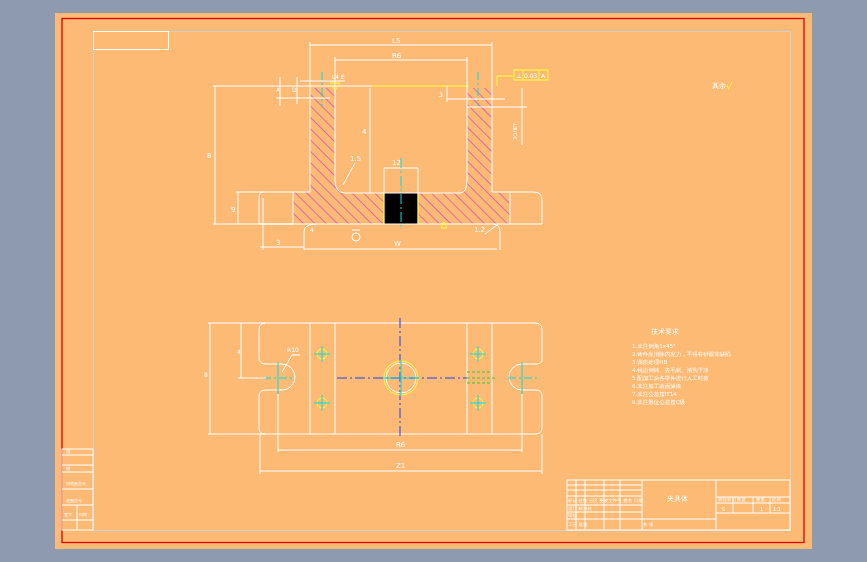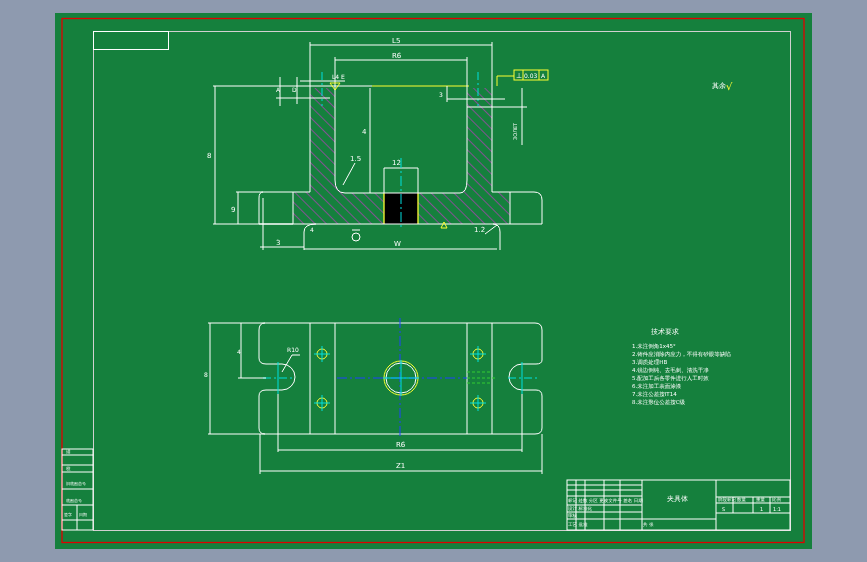--- a/index.html
+++ b/index.html
@@ -1,17 +1,17 @@
 <!DOCTYPE html>
 <html><head>
 <meta charset="utf-8">
 <style>
   html, body { margin:0; padding:0; }
   body { width:867px; height:562px; background:#8e9aaf; position:relative; overflow:hidden; font-family:"DejaVu Sans", sans-serif; }
-  #sheet { position:absolute; left:55px; top:13px; width:757px; height:536px; background:#15803d; }
+  #sheet { position:absolute; left:55px; top:13px; width:757px; height:536px; background:#fdba74; }
   svg { position:absolute; left:0; top:0; }
   .t { fill:#fff; font-family:"DejaVu Sans", sans-serif; }
 </style>
 </head>
 <body>
 
 <div id="sheet">
 <svg width="757" height="536" viewBox="55 13 757 536">
   <defs>
     <pattern id="hatch" width="8" height="8" patternUnits="userSpaceOnUse" patternTransform="rotate(-45)">

